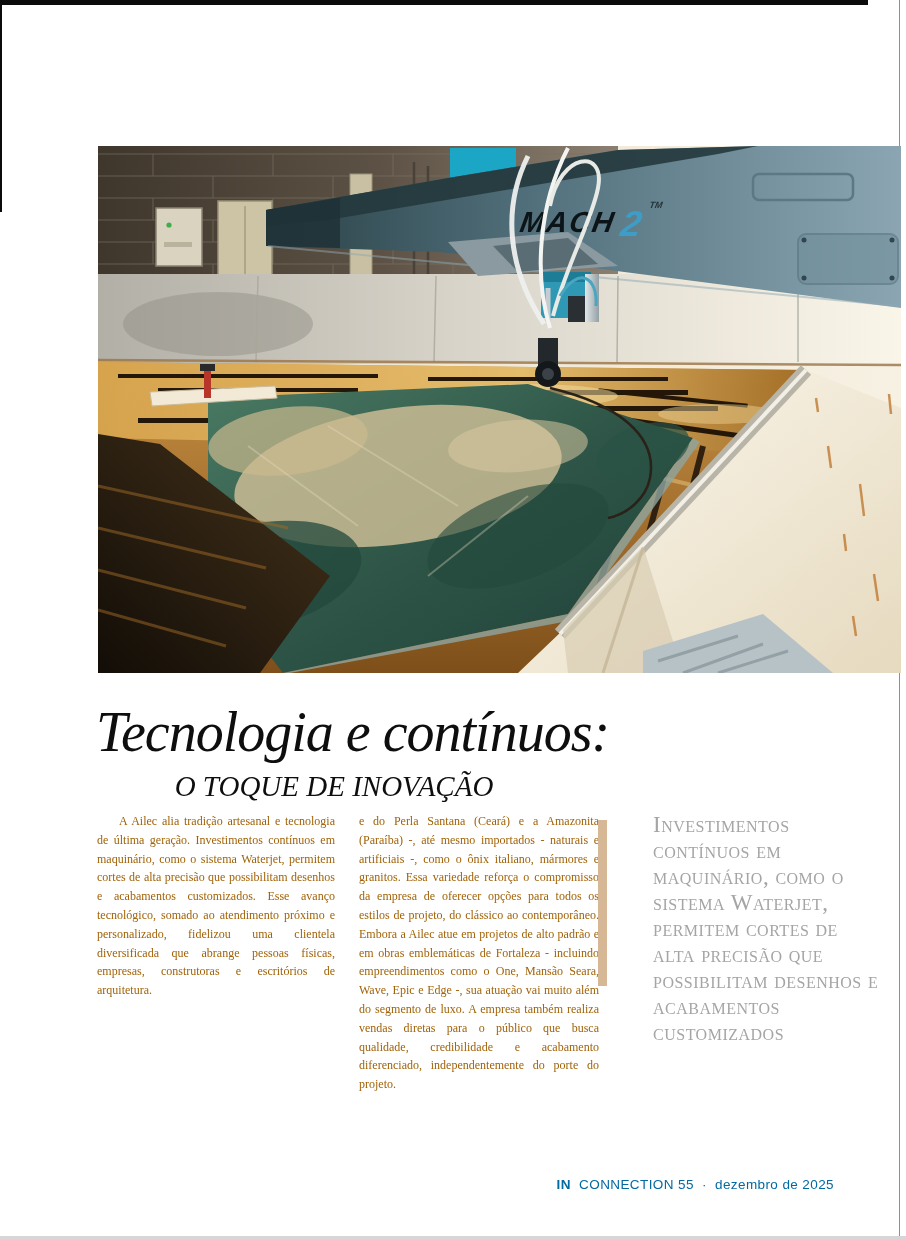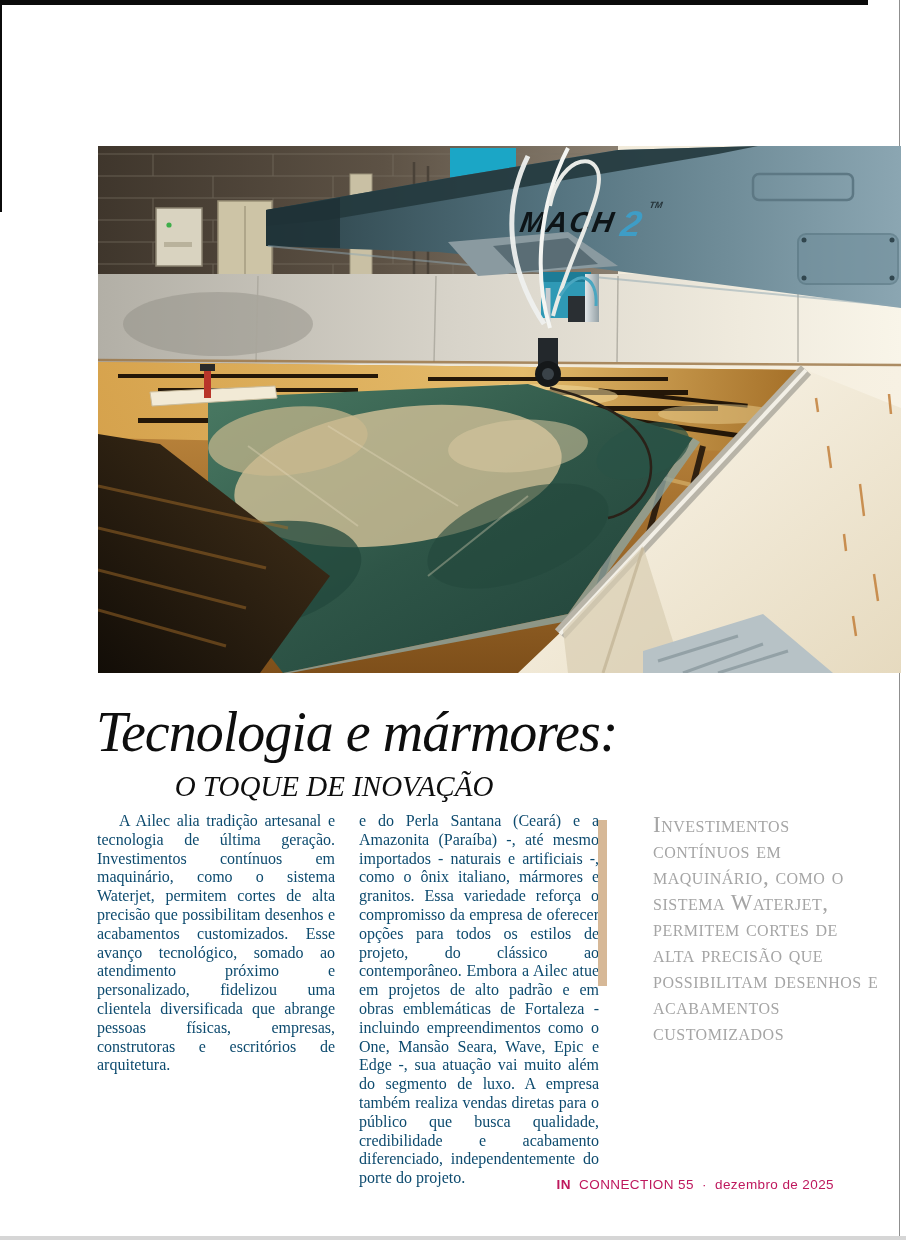--- a/index.html
+++ b/index.html
@@ -20,37 +20,37 @@
     font-style:italic;font-size:56px;line-height:60px;color:#0e0e0e;
     letter-spacing:-1px;white-space:nowrap;
   }
   .subtitle{
     position:absolute;left:96px;top:770px;width:476px;text-align:center;
     font-style:italic;font-size:29px;color:#0e0e0e;letter-spacing:0px;white-space:nowrap;
   }
 
   .bodycol{
     position:absolute;top:812px;text-align:justify;
-    font-size:16px;line-height:18.8px;color:#0c4a6e;
+    font-size:12px;line-height:18.8px;color:#a16207;
   }
   .bodycol p{margin:0;text-indent:22px;}
   .bodycol p.noindent{text-indent:0;}
   #col1{left:97px;width:238px;}
   #col2{left:347px;width:240px;margin-left:12px;}
 
   .quote-bar{position:absolute;left:598px;top:820px;width:9px;height:166px;background:#d6b897;}
   .pull-quote{
     position:absolute;left:653px;top:812px;width:232px;
     font-variant:small-caps;font-size:23px;line-height:26px;color:#a5a5a5;
     letter-spacing:0.5px;
   }
 
   .footer{
     position:absolute;right:72px;top:1177px;
-    font-family:"Liberation Sans",sans-serif;font-size:13.5px;color:#be185d;
+    font-family:"Liberation Sans",sans-serif;font-size:13.5px;color:#0369a1;
     letter-spacing:0.4px;white-space:nowrap;
   }
   .footer .b{font-weight:bold;}
   .footer span{margin-right:4px;}
   .footer span:last-child{margin-right:0;}
 </style>
 </head>
 <body>
 
 <div class="page">
@@ -271,21 +271,21 @@
     <g fill="none">
       <path d="M430,10 C405,60 408,120 446,178" stroke="#eef0ee" stroke-width="5" opacity="0.95"></path>
       <path d="M470,2 C440,60 436,130 452,182" stroke="#f4f5f2" stroke-width="4"></path>
       <path d="M452,60 C462,6 508,2 500,42 C494,74 468,120 455,170" stroke="#e8eae6" stroke-width="4"></path>
       <path d="M462,150 C480,120 500,130 498,160" stroke="#4aa6c0" stroke-width="3"></path>
     </g>
 
     <path d="M452,242 C520,258 560,290 552,332 C548,352 530,368 510,372" fill="none" stroke="#2a2118" stroke-width="2.5"></path>
   </svg>
 
-  <div class="headline">Tecnologia e mármores:</div>
+  <div class="headline">Tecnologia e contínuos:</div>
   <div class="subtitle">O TOQUE DE INOVAÇÃO</div>
 
   <div class="bodycol" id="col1">
     <p>A Ailec alia tradição artesanal e tecnologia de última geração. Investimentos contínuos em maquinário, como o sistema Waterjet, permitem cortes de alta precisão que possibilitam desenhos e acabamentos customizados. Esse avanço tecnológico, somado ao atendimento próximo e personalizado, fidelizou uma clientela diversificada que abrange pessoas físicas, empresas, construtoras e escritórios de arquitetura.</p>
   </div>
   <div class="bodycol" id="col2">
     <p class="noindent">e do Perla Santana (Ceará) e a Amazonita (Paraíba) -, até mesmo importados - naturais e artificiais -, como o ônix italiano, mármores e granitos. Essa variedade reforça o compromisso da empresa de oferecer opções para todos os estilos de projeto, do clássico ao contemporâneo. Embora a Ailec atue em projetos de alto padrão e em obras emblemáticas de Fortaleza - incluindo empreendimentos como o One, Mansão Seara, Wave, Epic e Edge -, sua atuação vai muito além do segmento de luxo. A empresa também realiza vendas diretas para o público que busca qualidade, credibilidade e acabamento diferenciado, independentemente do porte do projeto.</p>
   </div>
 
   <div class="quote-bar"></div>

